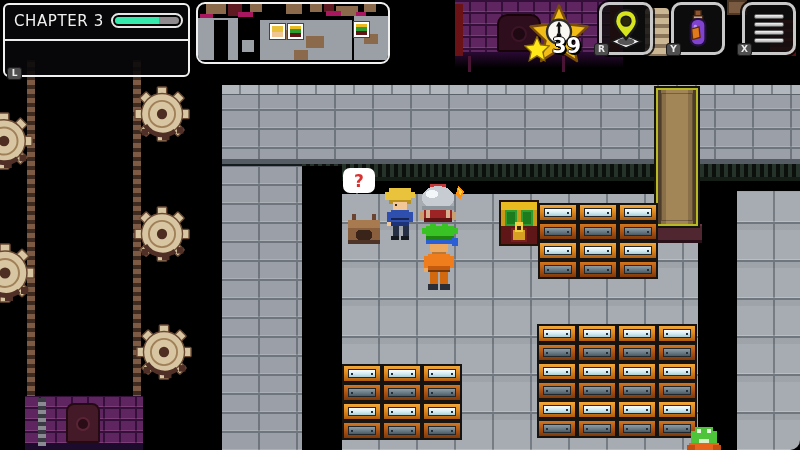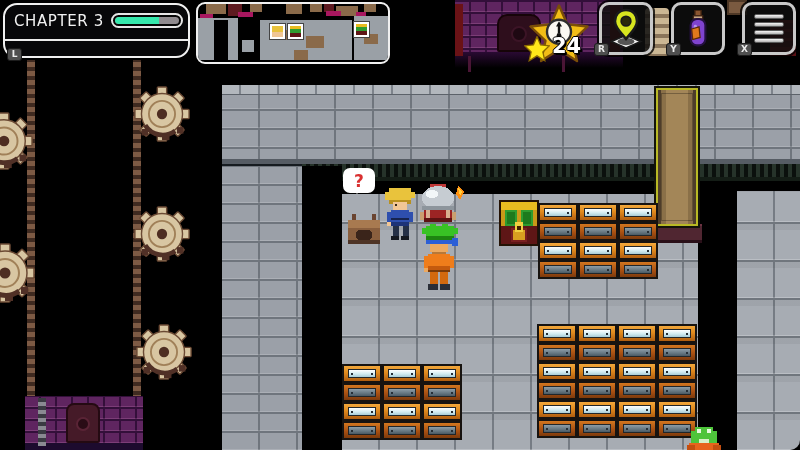--- a/index.html
+++ b/index.html
@@ -51,22 +51,22 @@
   .drawer.dark .plate{background:linear-gradient(180deg,#8e9ea8 0%,#5f707a 70%,#4a5a64 100%);}
   .plate::before,.plate::after{content:"";position:absolute;top:50%;width:2px;height:2px;background:#273038;transform:translateY(-50%);}
   .plate::before{left:2px;}.plate::after{right:2px;}
 
   
   #speech-bubble{left:343px;top:168px;width:32px;height:25px;background:#fff;border-radius:7px;
     display:flex;align-items:center;justify-content:center;color:#d93030;font-weight:bold;font-size:17px;z-index:30;}
   #speech-bubble::after{content:"";position:absolute;left:9px;bottom:-6px;border:5px solid transparent;border-top:7px solid #fff;}
 
   
-  #chapter-panel{left:3px;top:3px;width:187px;height:55px;background:rgba(8,8,10,.9);
-    border:2px solid #f0f0f0;border-radius:14px;z-index:50;color:#f2f2f2;}
+  #chapter-panel{left:3px;top:3px;width:187px;height:74px;background:rgba(8,8,10,.9);
+    border:2px solid #f0f0f0;border-radius:6px;z-index:50;color:#f2f2f2;}
   #chapter-title{position:absolute;left:9px;top:7px;font-size:15px;letter-spacing:.6px;}
   #progress-wrap{position:absolute;right:5px;top:8px;width:72px;height:15px;border:2px solid #e6e6e6;
     border-radius:8px;background:#050505;padding:2px;}
   #progress-track{position:relative;width:100%;height:100%;background:#8f8a8e;border-radius:4px;overflow:hidden;}
   #progress-fill{position:absolute;left:0;top:0;bottom:0;background:#35e8ac;border-radius:4px 0 0 4px;}
   #chapter-divider{position:absolute;left:0;right:0;top:34px;height:2px;background:#ececec;}
   #objective-text{position:absolute;left:4px;right:2px;top:40px;font-size:14.5px;white-space:nowrap;overflow:hidden;}
   .key-badge{position:absolute;width:15px;height:13px;background:#4f4f4f;border:1px solid #1c1c1c;border-radius:3px;
     color:#ececec;font-size:9px;font-weight:bold;display:flex;align-items:center;justify-content:center;line-height:1;}
 
@@ -508,21 +508,21 @@
     <svg class="abs" style="left:6px;top:2px;" width="62" height="60" viewBox="0 0 40 40">
       <use href="#star-sym"></use>
       <circle cx="20" cy="18.5" r="8" fill="#faf8f2" stroke="#2e2e2e" stroke-width="1.6"></circle>
       <polygon points="20,11.5 22,15 18,15" fill="#111"></polygon>
       <rect x="19.2" y="14" width="1.6" height="5.5" fill="#111"></rect>
       <circle cx="20" cy="21" r="1.6" fill="#111"></circle>
     </svg>
     <svg class="abs" style="left:2px;top:34px;" width="26" height="26" viewBox="0 0 40 40">
       <polygon points="20,1 25.5,13.5 39,15 29,24.5 32,38 20,30.5 8,38 11,24.5 1,15 14.5,13.5" fill="#ffe81a" stroke="#8a6a00" stroke-width="2"></polygon>
     </svg>
-    <div id="star-count">24</div>
+    <div id="star-count">39</div>
   </div>
 
   <div id="btn-map" class="hud-btn">
     <svg width="38" height="42" viewBox="0 0 34 40">
       <polygon points="17,26 31,32 17,38 3,32" fill="#f2f2f2" stroke="#1a1a1a" stroke-width="1.6"></polygon>
       <ellipse cx="17" cy="32" rx="8" ry="3.4" fill="#555"></ellipse>
       <path d="M17,2 C24,2 27.5,7 27.5,12.5 C27.5,19 21,24 17,29.5 C13,24 6.5,19 6.5,12.5 C6.5,7 10,2 17,2 Z" fill="#d7e51f" stroke="#1a1a1a" stroke-width="2.4"></path>
       <circle cx="17" cy="12.5" r="4.6" fill="#2a2a0a" stroke="#1a1a1a" stroke-width="1.6"></circle>
     </svg>
     <div class="key-badge" style="left:-8px;bottom:-4px;">R</div>

